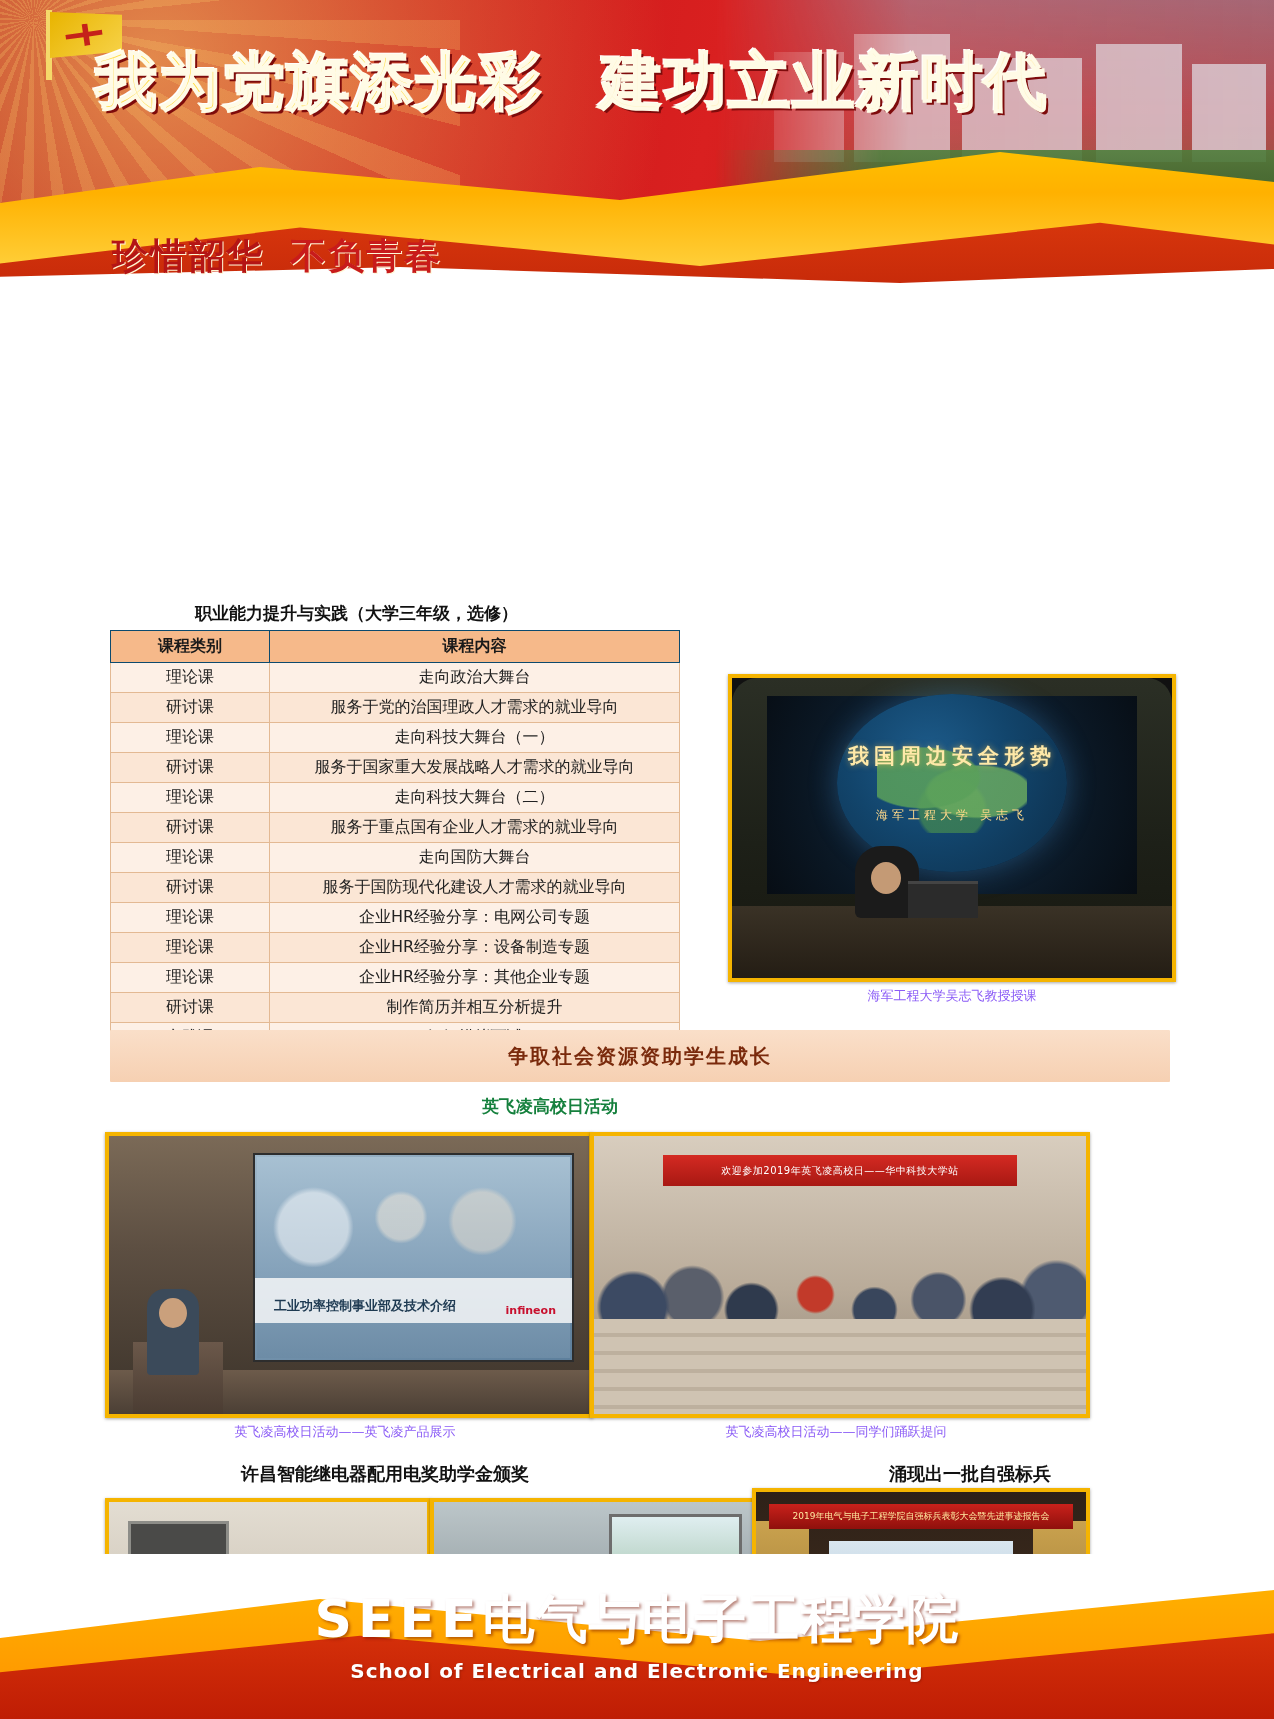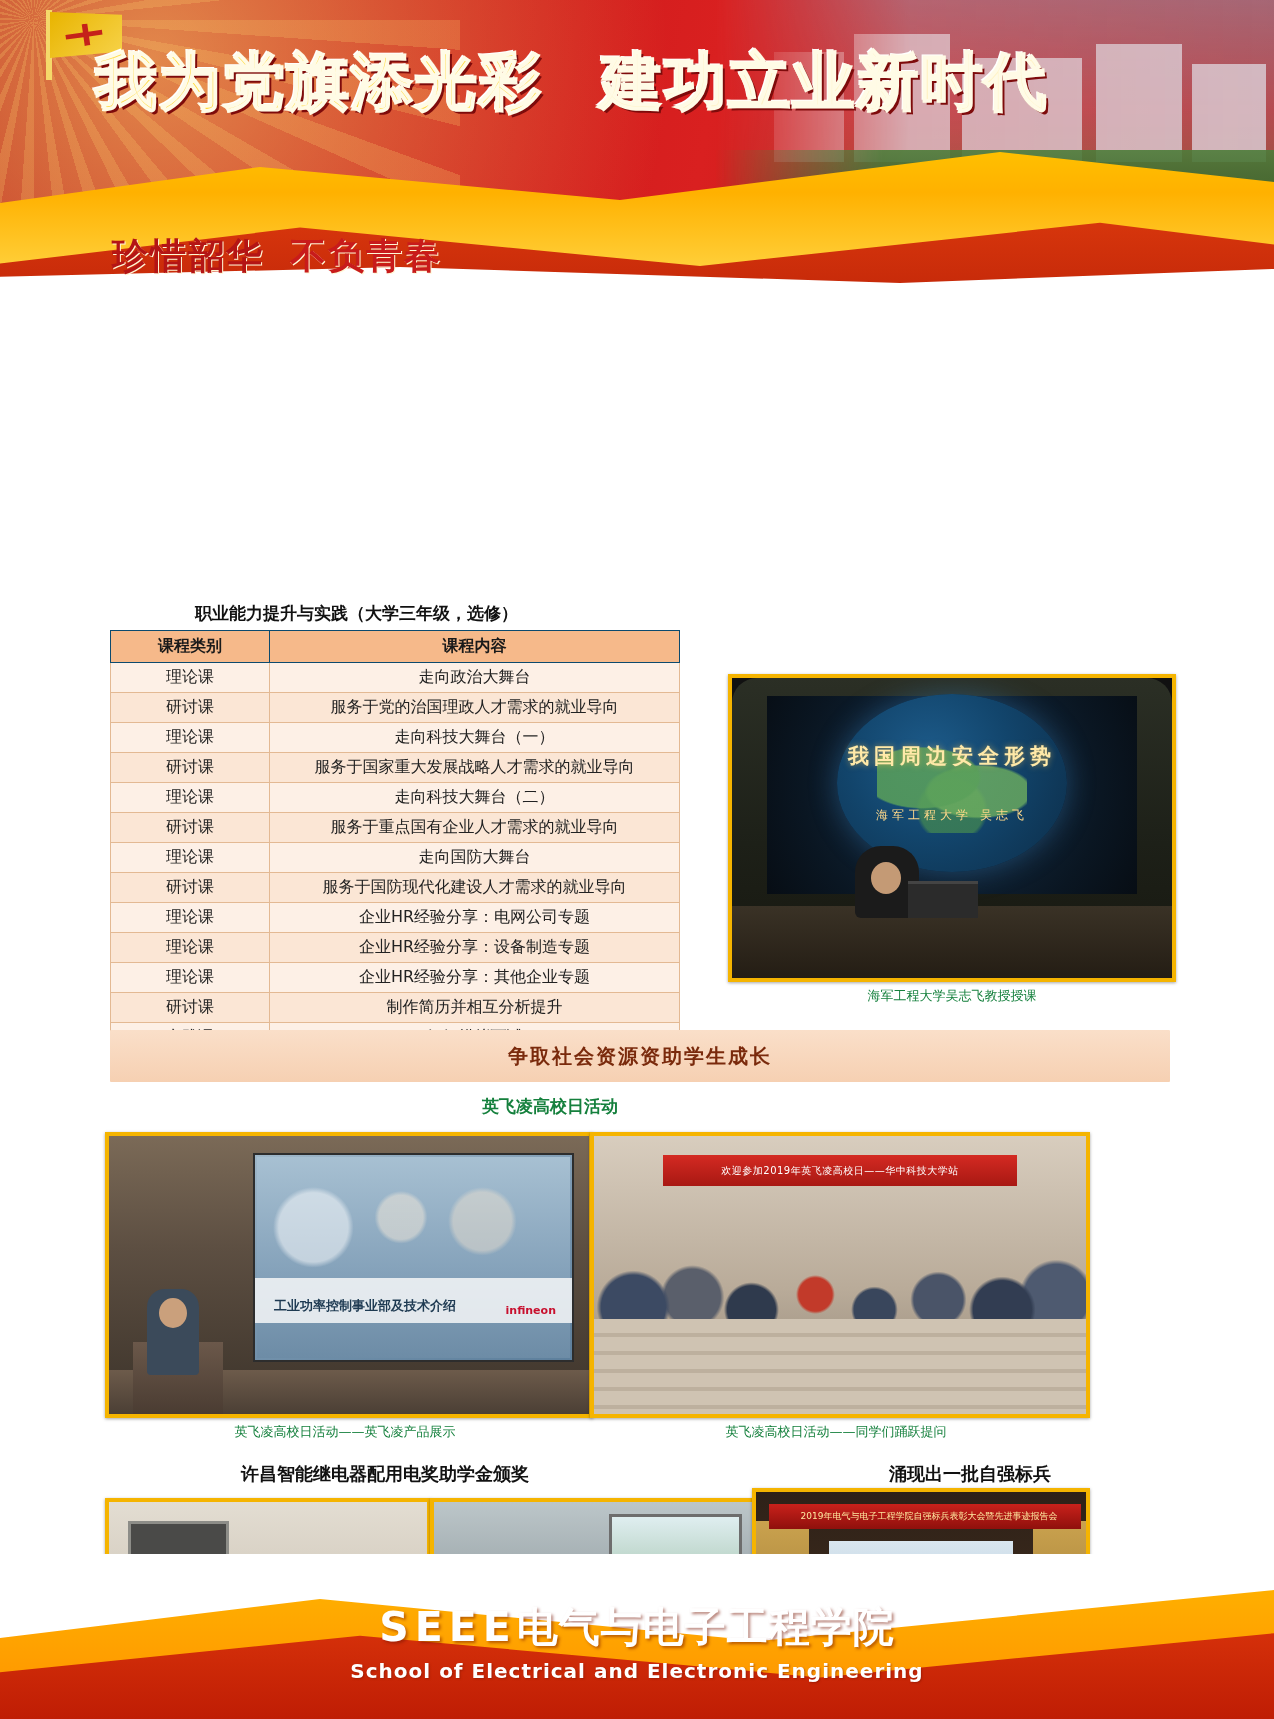--- a/index.html
+++ b/index.html
@@ -114,21 +114,21 @@
   table.course tr:nth-child(even) td{background:#fbe6d5;}
 
   
   .frame{
     border:4px solid #f5b400;
     background:#111;
     box-shadow:0 1px 3px rgba(0,0,0,.35);
     position:relative;overflow:hidden;
   }
   .cap{
-    font-size:13px;color:#15803d;text-align:center;margin-top:7px;white-space:nowrap;
+    font-size:13px;color:#8b5cf6;text-align:center;margin-top:7px;white-space:nowrap;
   }
 
   
   .photo-lecture{position:absolute;left:728px;top:384px;width:440px;height:300px;}
   .ph-lec-inner{
     position:absolute;inset:0;
     background:linear-gradient(180deg,#2b2f25 0%,#1d2018 55%,#17170f 100%);
     border-radius:25px;
   }
   .ph-lec-screen{
@@ -280,21 +280,21 @@
       radial-gradient(circle at 30% 52%,#46506a 0 9%,rgba(0,0,0,0) 10%),
       radial-gradient(circle at 48% 60%,#3a4454 0 9%,rgba(0,0,0,0) 10%),
       radial-gradient(circle at 66% 54%,#59626f 0 9%,rgba(0,0,0,0) 10%),
       radial-gradient(circle at 84% 60%,#333c4b 0 9%,rgba(0,0,0,0) 10%);
   }
 
   .grp-bg{position:absolute;inset:0;background:linear-gradient(180deg,#2e2118 0%,#3b2a1c 45%,#241a12 100%);}
   .grp-banner{
     position:absolute;left:4%;top:5%;width:92%;height:10%;
     background:linear-gradient(180deg,#c9211b,#8f100c);
-    display:flex;align-items:center;justify-content:center;padding-left:8px;
+    display:flex;align-items:center;justify-content:center;
   }
   .grp-banner span{color:#ffe9a0;font-size:9px;white-space:nowrap;}
   .grp-screen{position:absolute;left:22%;top:20%;width:56%;height:30%;background:linear-gradient(180deg,#d9e6ef,#b7ccdc);}
   .grp-screen span{position:absolute;left:50%;top:50%;transform:translate(-50%,-50%);font-size:8px;color:#9a3a2a;white-space:nowrap;}
   .grp-col-l{position:absolute;left:0;top:12%;width:16%;height:70%;background:linear-gradient(180deg,#caa24e,#8a6a2c);}
   .grp-col-r{position:absolute;right:0;top:12%;width:16%;height:70%;background:linear-gradient(180deg,#caa24e,#8a6a2c);}
   .grp-people{
     position:absolute;left:8%;bottom:6%;width:84%;height:40%;
     background:
       radial-gradient(circle at 7% 55%,#27313f 0 9%,rgba(0,0,0,0) 10%),
@@ -324,21 +324,21 @@
   .footer .fw3{
     position:absolute;left:0;bottom:0;width:1274px;height:96px;
     background:#ffffff;
     clip-path:polygon(0 52%,420px 26%,900px 60%,1274px 24%,1274px 100%,0 100%);
     opacity:.0;
   }
   .brand{
     position:absolute;left:0;bottom:36px;width:1274px;text-align:center;
   }
   .brand .line1{
-    font-size:41px;font-weight:bold;color:#ffffff;letter-spacing:1px;white-space:nowrap;
+    font-size:52px;font-weight:bold;color:#ffffff;letter-spacing:1px;white-space:nowrap;
     text-shadow:2px 2px 3px rgba(120,20,0,.5);
     margin-top:32px;
   }
   .brand .line1 .seee{letter-spacing:6px;}
   .brand .line2{
     margin-top:4px;font-size:20px;font-weight:bold;color:#ffffff;letter-spacing:1px;white-space:nowrap;
     text-shadow:1px 1px 2px rgba(120,20,0,.5);
   }
 </style>
 </head>

